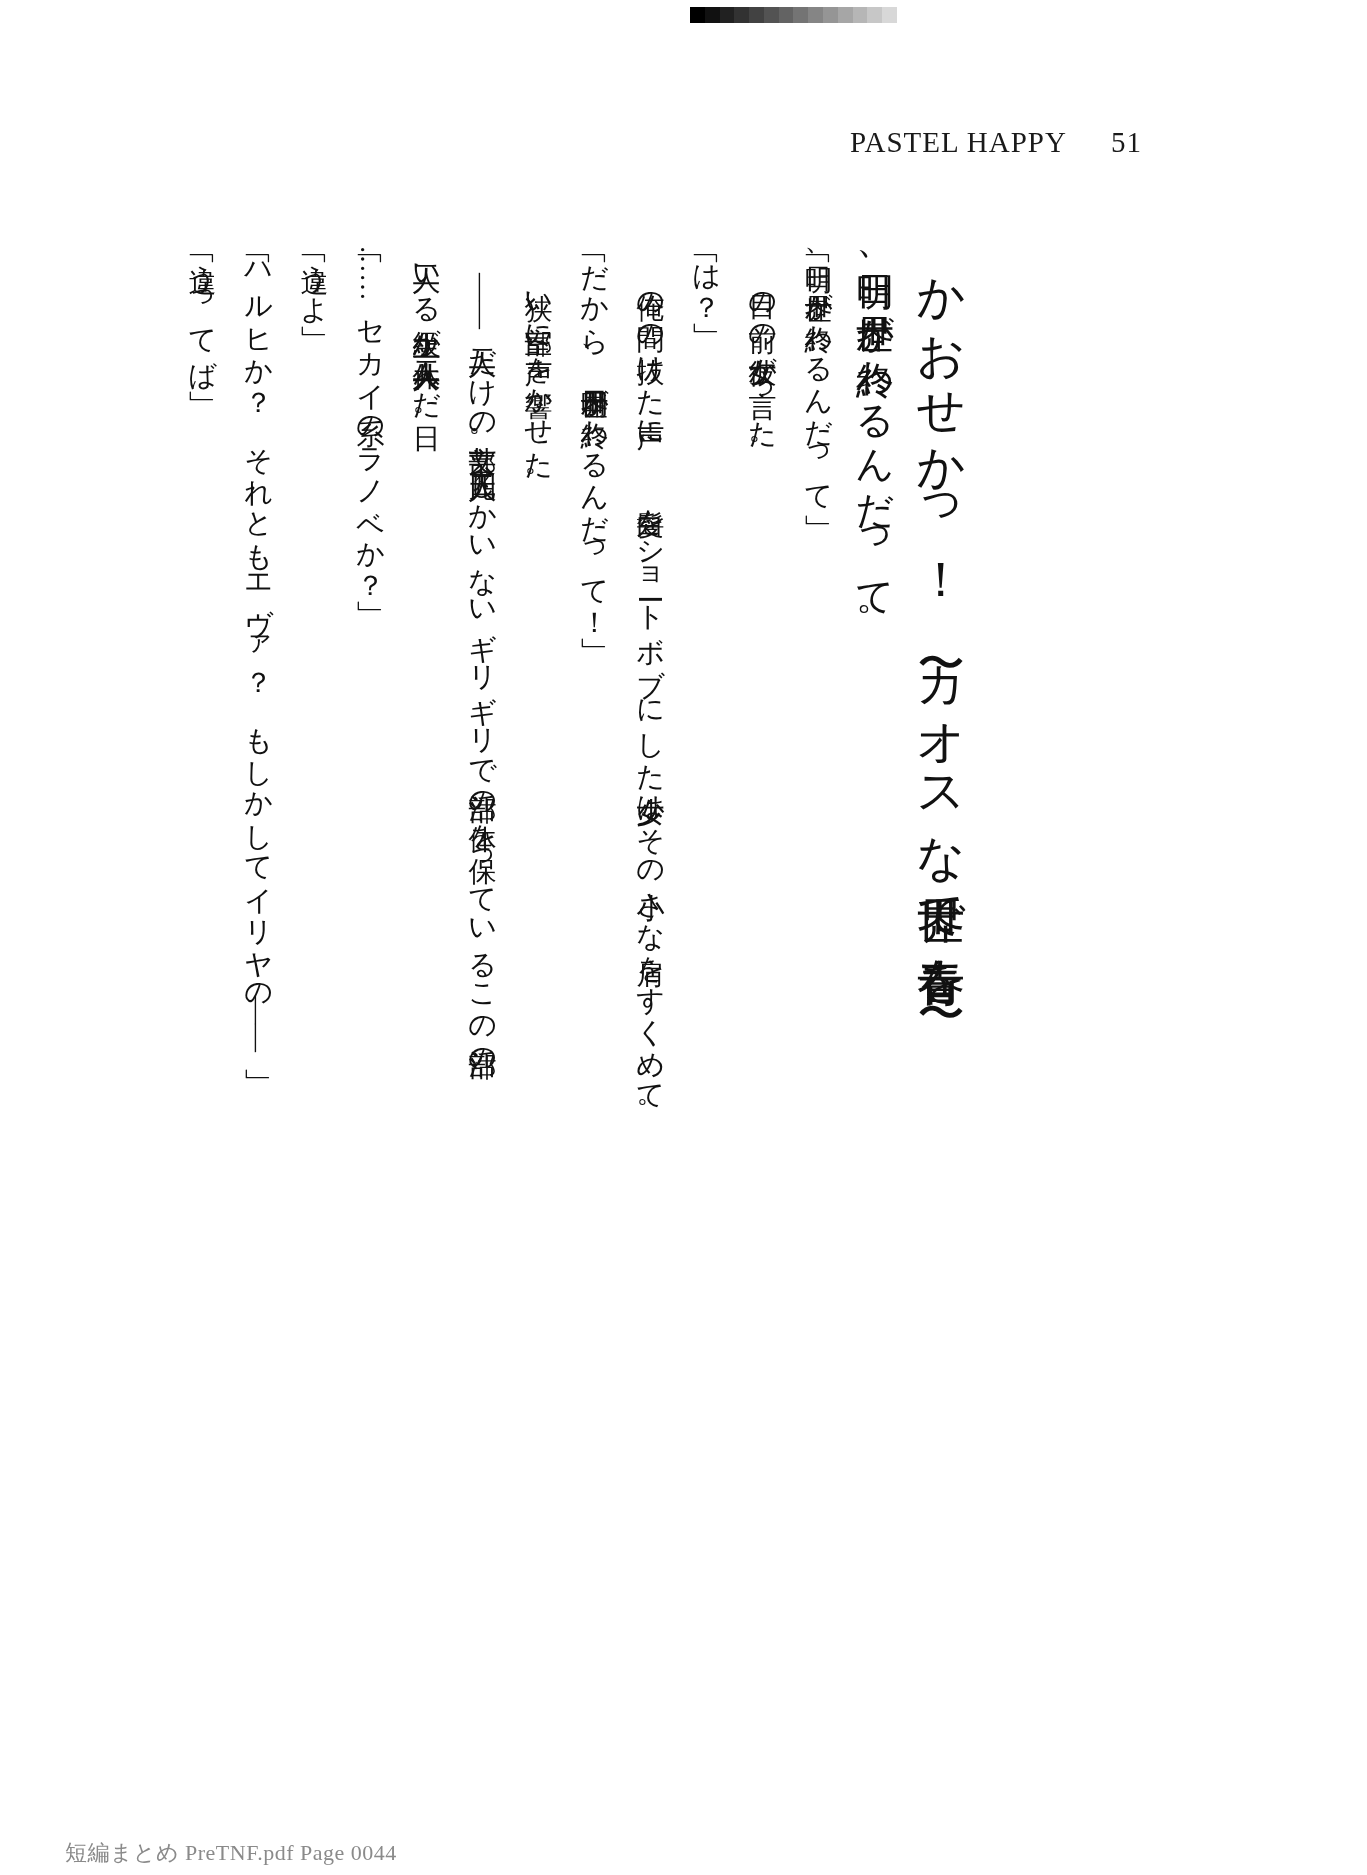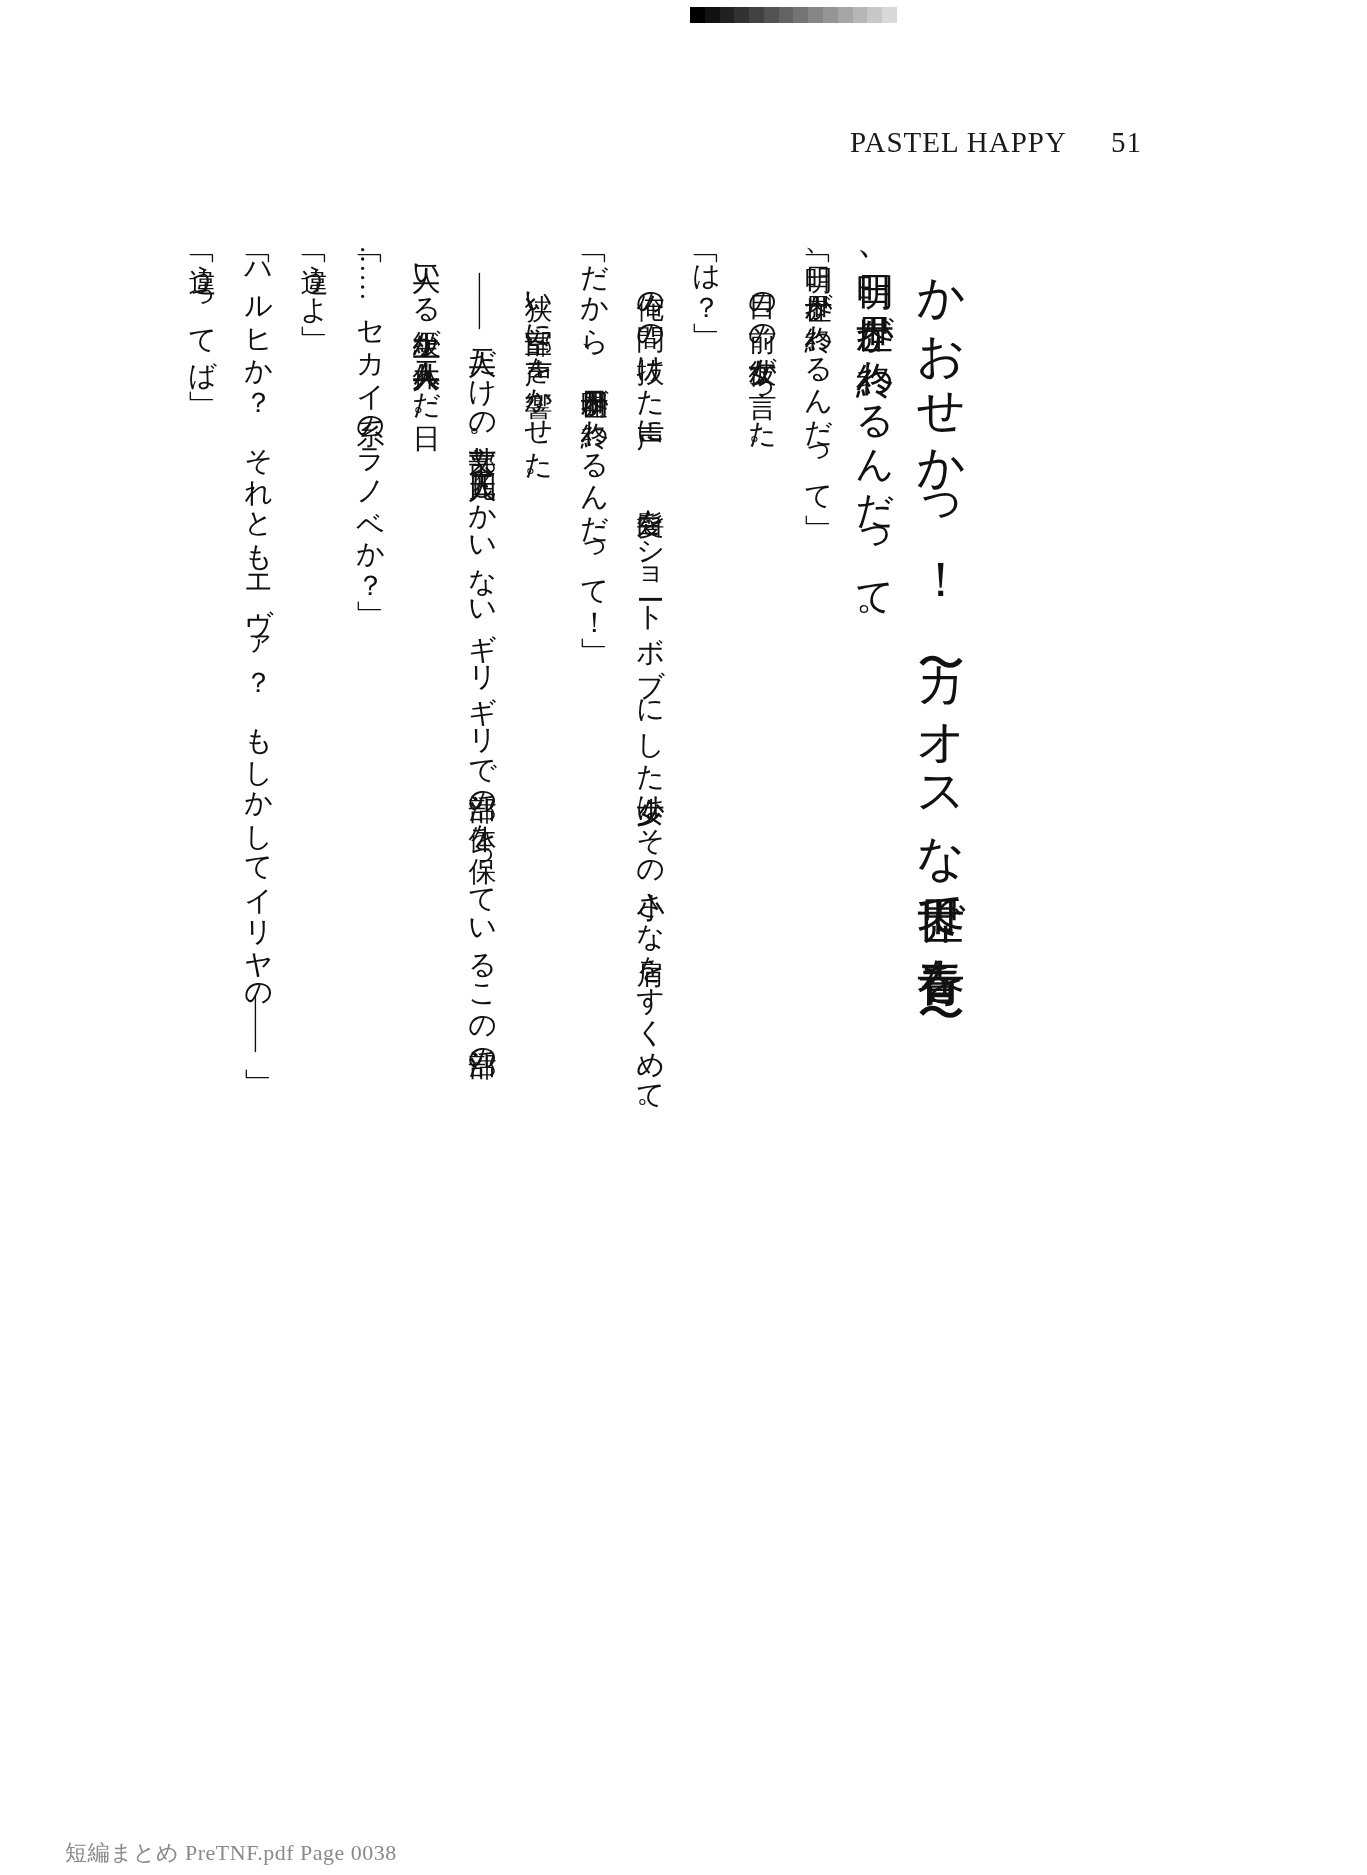--- a/index.html
+++ b/index.html
@@ -71,15 +71,15 @@
     <p class="line">「だから、明日世界が終わるんだって！」</p>
     <p class="line indent">狭い部室に声を響かせた。</p>
     <p class="line indent">――二人だけの文芸部。元々四人しかいないギリギリで部活の体を保っているこの部活の、</p>
     <p class="line">二人いる上級生が二人共休んだ日。</p>
     <p class="line">「……セカイ系のラノベか？」</p>
     <p class="line">「違うよ」</p>
     <p class="line">「ハルヒか？　それともエヴァ？　もしかしてイリヤの――」</p>
     <p class="line">「違うってば」</p>
   </div>
 
-  <div class="footer-label">短編まとめ PreTNF.pdf Page 0038</div>
+  <div class="footer-label">短編まとめ PreTNF.pdf Page 0044</div>
 
 </div>
 
 </body></html>

